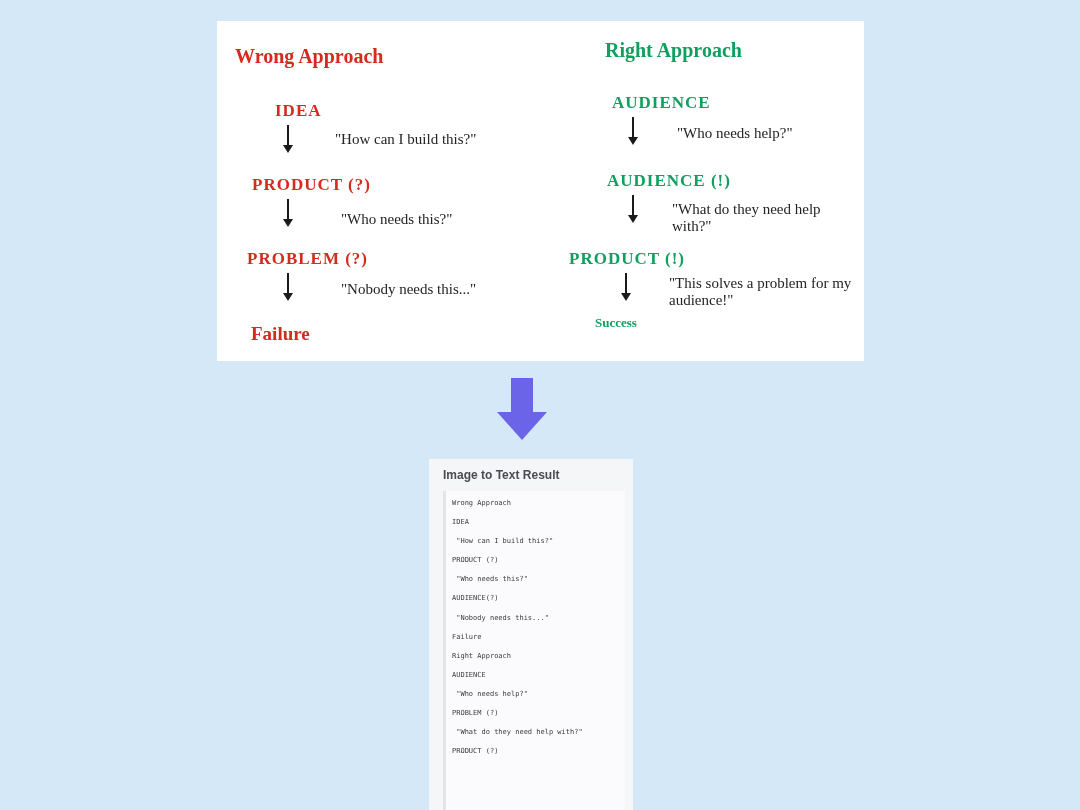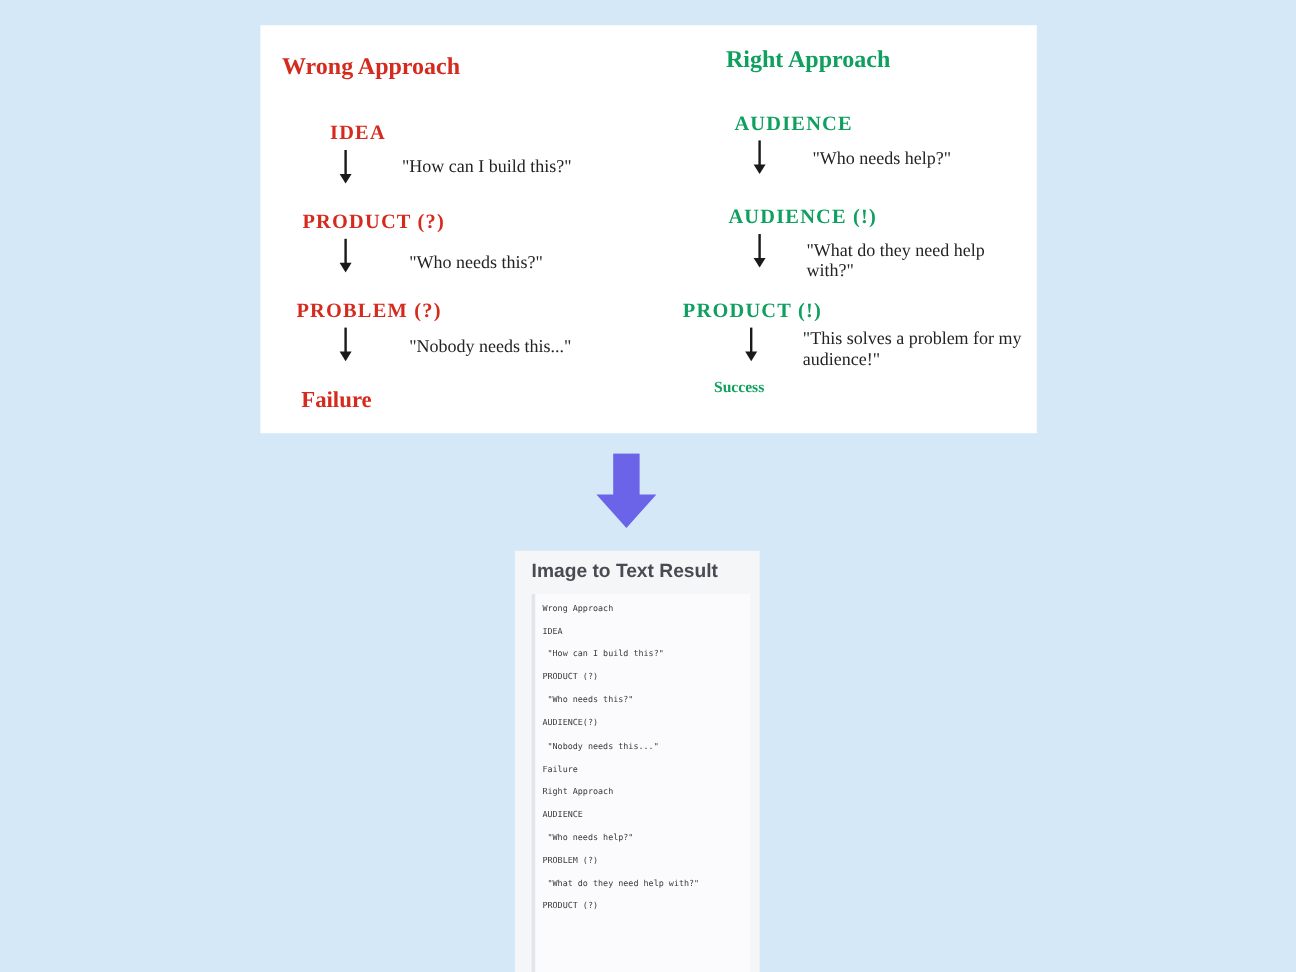--- a/index.html
+++ b/index.html
@@ -71,21 +71,21 @@
     position:absolute;
     left:429px;
     top:459px;
     width:204px;
     height:351px;
     background:#f5f6f8;
     overflow:hidden;
   }
   .result-header {
     padding:9px 14px;
-    font-size:16px;
+    font-size:12px;
     font-weight:700;
     color:#4a4a52;
   }
   .codebox {
     margin:0 8px 0 14px;
     background:#fbfbfd;
     border-left:3px solid #e3e5e9;
     padding:8px 6px;
     font-family: "Menlo","Consolas",monospace;
     font-size:7px;

